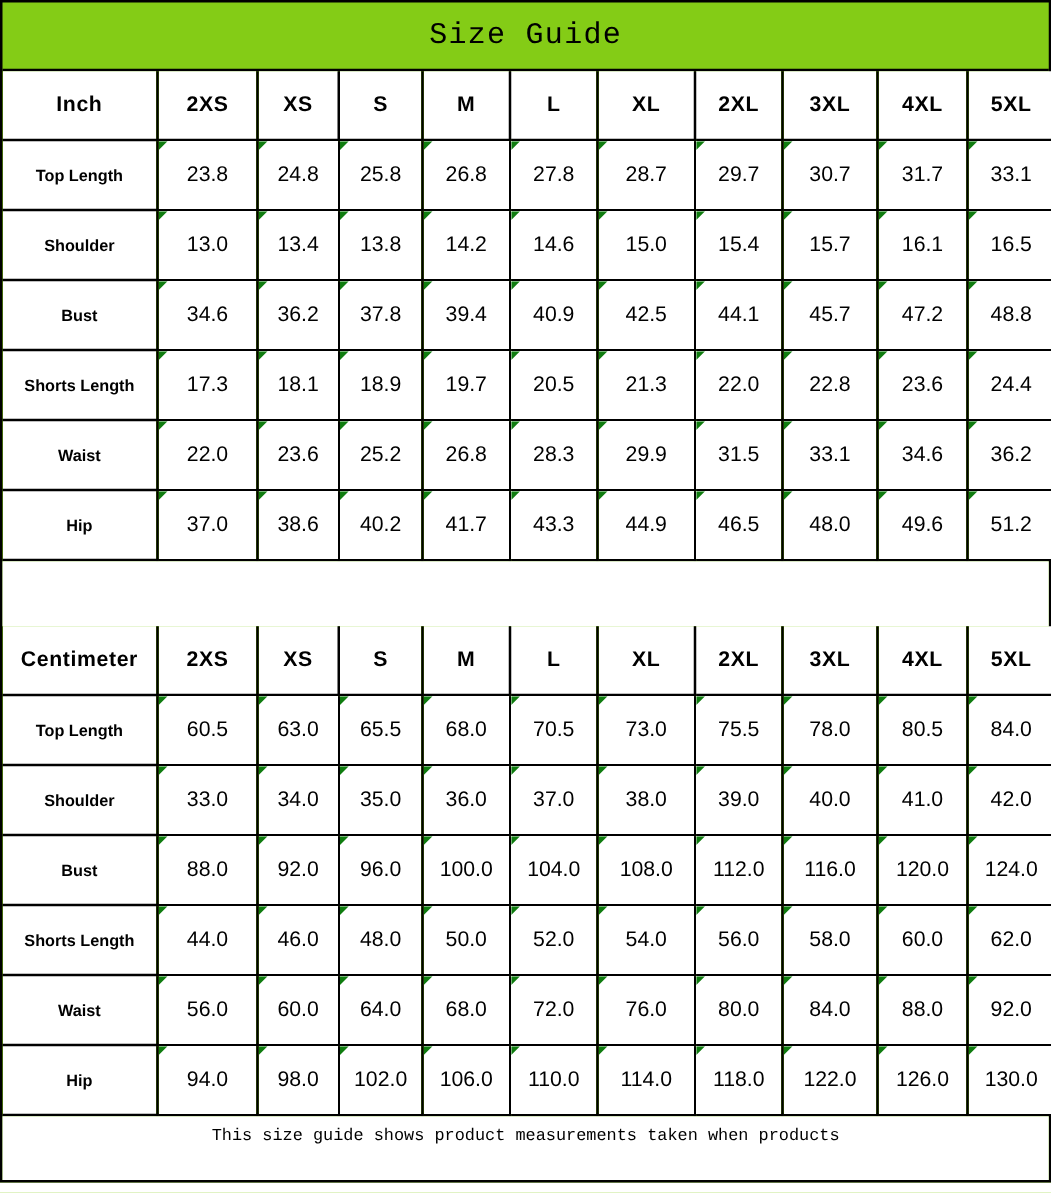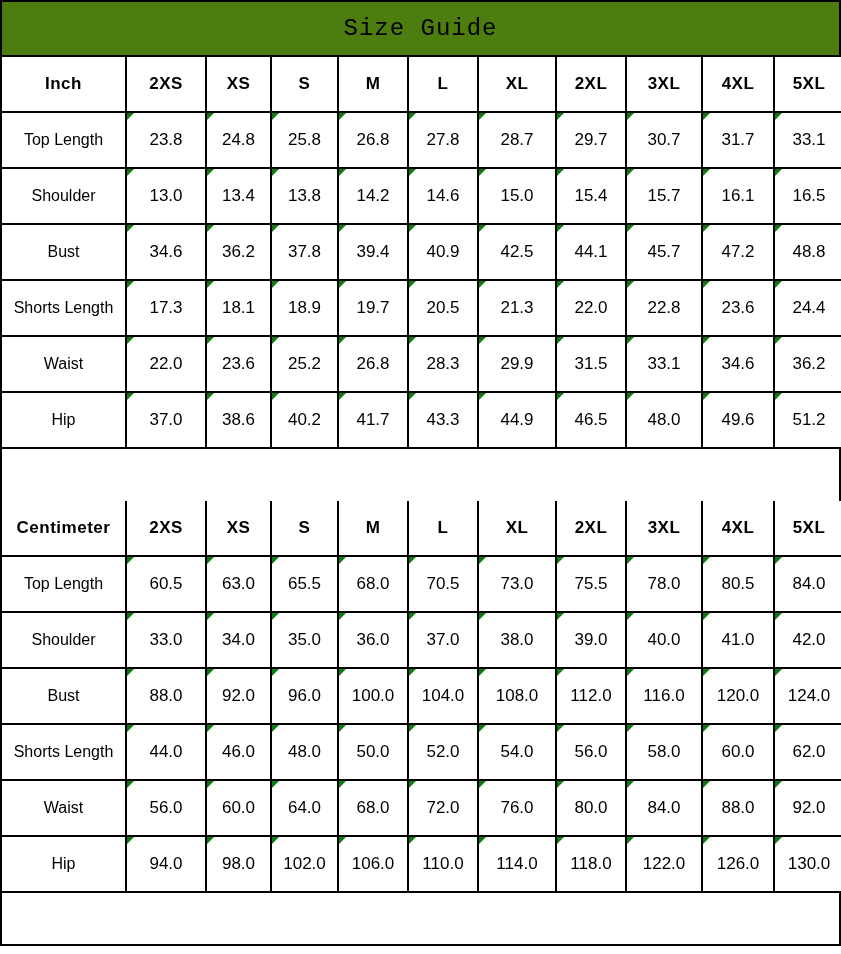--- a/index.html
+++ b/index.html
@@ -10,21 +10,21 @@
   body {
     width: 841px;
     height: 954px;
     font-family: "Liberation Sans", sans-serif;
     color: #000;
   }
   .sheet {
     box-sizing: border-box;
     width: 841px;
     border: 2px solid #000;
-    background: #4d7c0f;
+    background: #84cc16;
   }
   .title {
     height: 53px;
     line-height: 53px;
     text-align: center;
     border-bottom: 2px solid #000;
     font-family: "Liberation Mono", monospace;
     font-size: 24px;
     font-weight: 400;
     letter-spacing: 1px;
@@ -46,22 +46,22 @@
   
   table th:first-child, table td:first-child { border-left: 0; }
   table th:last-child,  table td:last-child  { border-right: 0; }
   table tr:first-child th { border-top: 0; }
   thead th {
     font-size: 17px;
     font-weight: bold;
     letter-spacing: 0.5px;
   }
   tbody th.rowlabel {
-    font-size: 16px;
-    font-weight: normal;
+    font-size: 13px;
+    font-weight: bold;
   }
   td.num {
     font-size: 17px;
     font-weight: 400;
     position: relative;
   }
   td.num .tri {
     position: absolute;
     top: 0;
     left: 0;
@@ -307,14 +307,15 @@
             <td class="num">114.0<span class="tri"></span></td>
             <td class="num">118.0<span class="tri"></span></td>
             <td class="num">122.0<span class="tri"></span></td>
             <td class="num">126.0<span class="tri"></span></td>
             <td class="num">130.0<span class="tri"></span></td>
           </tr>
         </tbody>
       </table>
     </div>
   <div class="footer">
+    <div>This size guide shows product measurements taken when products</div>
   </div>
 </div>
 
 </body></html>

